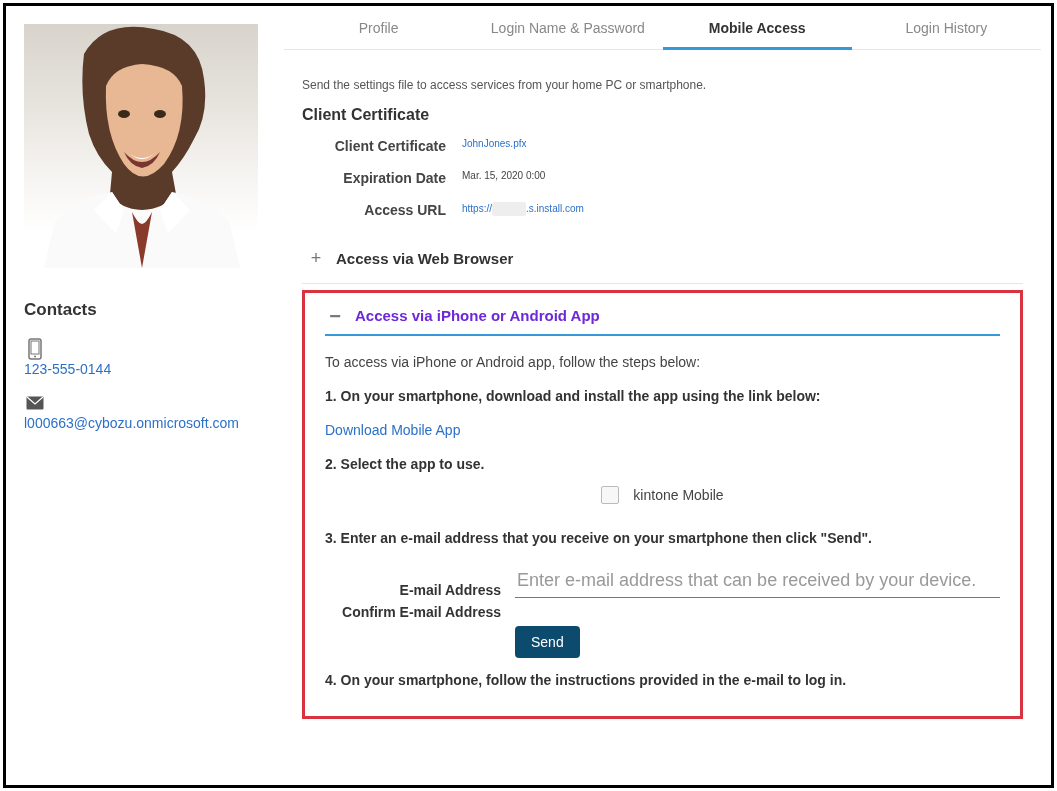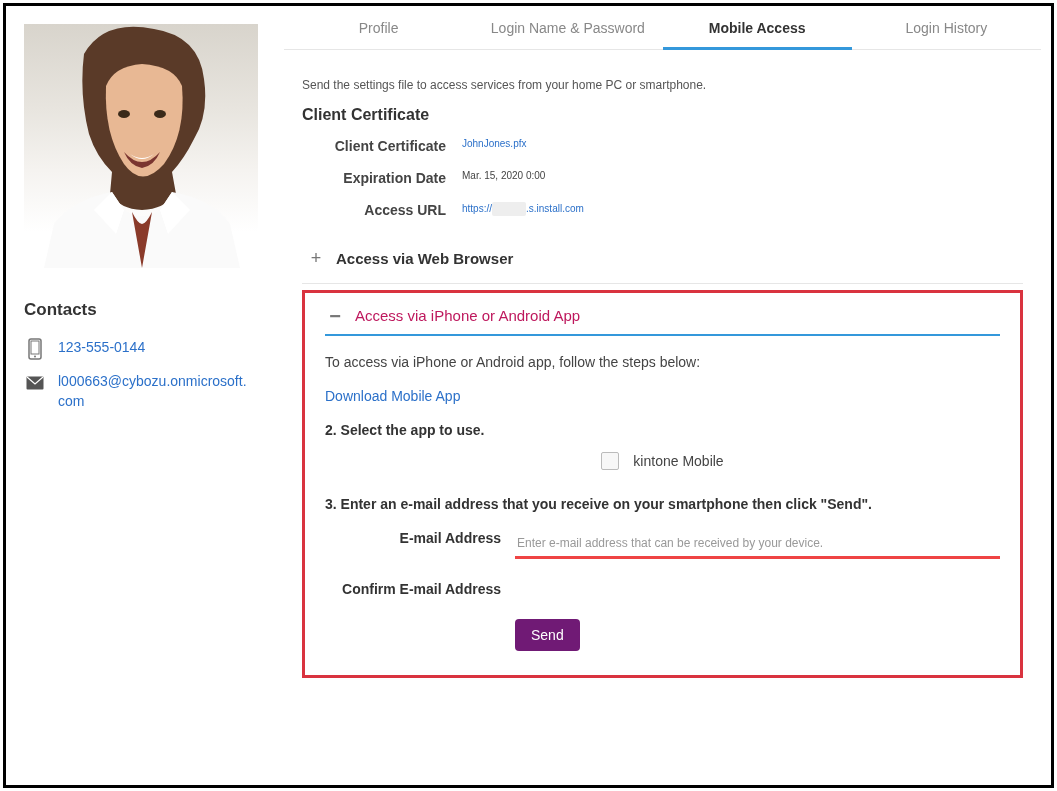--- a/index.html
+++ b/index.html
@@ -28,20 +28,21 @@
     font-size: 17px;
     font-weight: bold;
     margin-top: 32px;
     margin-bottom: 18px;
     color: #333;
   }
   .contact-row {
     display: flex;
     align-items: flex-start;
     margin-bottom: 12px;
+    flex-direction: column;
   }
   .contact-icon {
     width: 22px;
     height: 22px;
     flex-shrink: 0;
     margin-right: 12px;
     display: flex;
     align-items: center;
     justify-content: center;
   }
@@ -156,22 +157,22 @@
     width: 20px;
     font-size: 20px;
     color: #777;
     text-align: center;
     margin-right: 10px;
     font-weight: bold;
     line-height: 14px;
   }
   .hb-header .exp-title {
     font-size: 15px;
-    font-weight: normal;
-    color: #be185d;
+    font-weight: bold;
+    color: #6d28d9;
   }
   .hb-body {
     padding-top: 18px;
     font-size: 14px;
     color: #444;
   }
   .hb-body p { margin-bottom: 18px; }
   .hb-body .step { font-weight: bold; color: #333; }
   .hb-body .dlink { color: #2b70c9; display: inline-block; margin-bottom: 18px; }
   .chk-row {
@@ -184,44 +185,44 @@
   .chk {
     width: 18px;
     height: 18px;
     border: 1px solid #bbb;
     background: #f7f7f7;
     margin-right: 14px;
     border-radius: 2px;
   }
   .form-row {
     display: flex;
-    align-items: flex-start;
-    margin-bottom: 22px;
+    align-items: flex-end;
+    margin-bottom: 6px;
   }
   .form-label {
     width: 190px;
     text-align: right;
     font-weight: bold;
     font-size: 14px;
     padding-right: 14px;
     color: #333;
   }
   .form-input {
     flex: 1;
     border: none;
-    border-bottom: 3px solid #ef4444;
+    border-bottom: 1px solid #ef4444;
     padding: 6px 2px;
-    font-size: 12px;
+    font-size: 18px;
     color: #0c4a6e;
     outline: none;
   }
   .form-input::placeholder { color: #999; }
   .btn-row { padding-left: 190px; margin-bottom: 14px; }
   .btn-send {
-    background: #701a75;
+    background: #0c4a6e;
     color: #fff;
     border: none;
     border-radius: 4px;
     padding: 8px 16px;
     font-size: 14px;
     cursor: pointer;
   }
 </style>
 </head>
 <body>
@@ -304,20 +305,21 @@
         <span class="exp-title">Access via Web Browser</span>
       </div>
 
       <div class="highlight-box">
         <div class="hb-header">
           <span class="exp-icon">−</span>
           <span class="exp-title">Access via iPhone or Android App</span>
         </div>
         <div class="hb-body">
           <p>To access via iPhone or Android app, follow the steps below:</p>
+          <p class="step">1. On your smartphone, download and install the app using the link below:</p>
           <a class="dlink">Download Mobile App</a>
           <p class="step">2. Select the app to use.</p>
           <div class="chk-row">
             <span class="chk"></span>
             <span>kintone Mobile</span>
           </div>
           <p class="step">3. Enter an e-mail address that you receive on your smartphone then click "Send".</p>
 
           <div class="form-row">
             <label class="form-label">E-mail Address</label>
@@ -325,19 +327,20 @@
           </div>
 
           <div class="form-row">
             <label class="form-label">Confirm E-mail Address</label>
           </div>
 
           <div class="btn-row">
             <button class="btn-send">Send</button>
           </div>
 
+          <p class="step">4. On your smartphone, follow the instructions provided in the e-mail to log in.</p>
         </div>
       </div>
 
     </div>
   </main>
 
 </div>
 
 </body></html>

